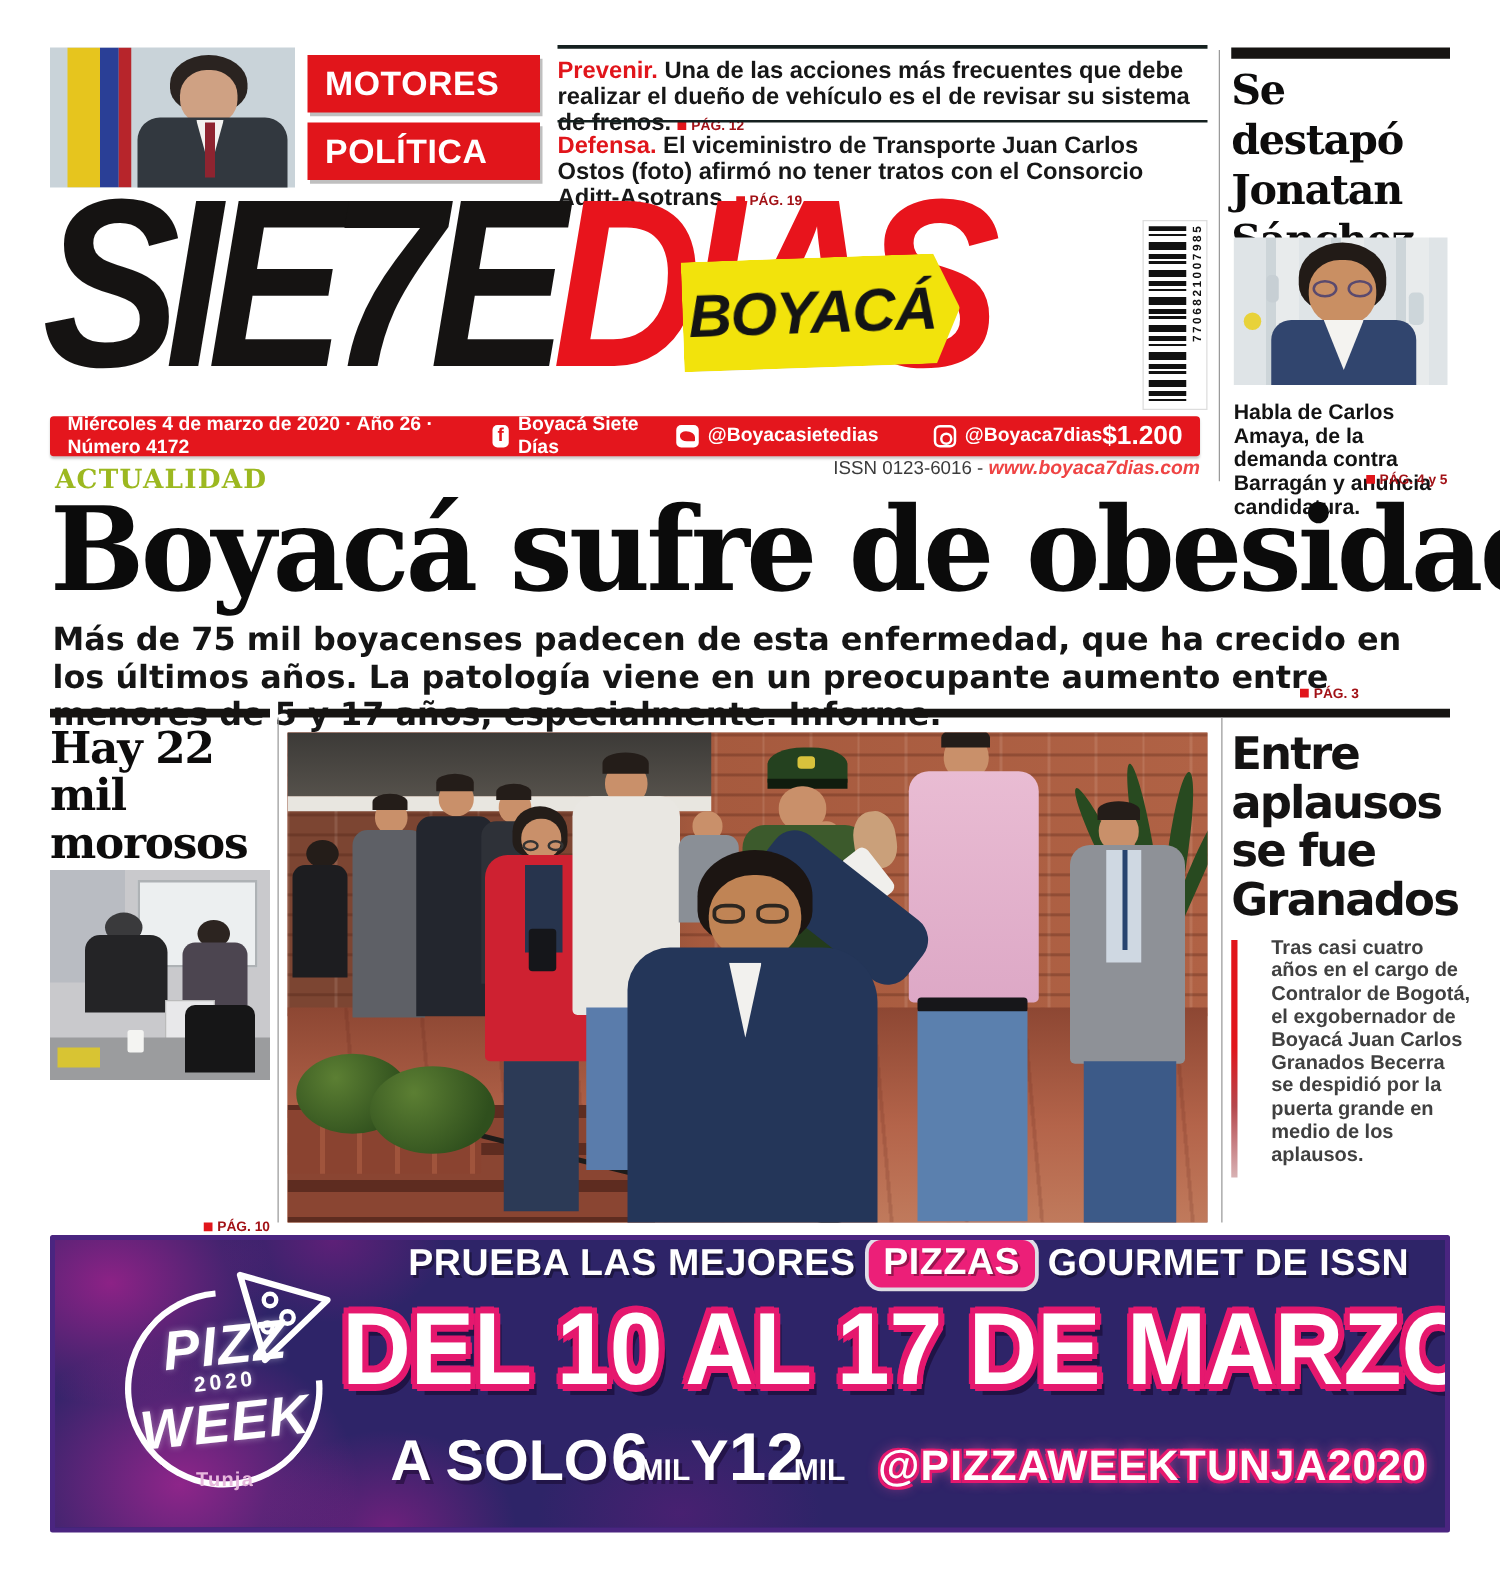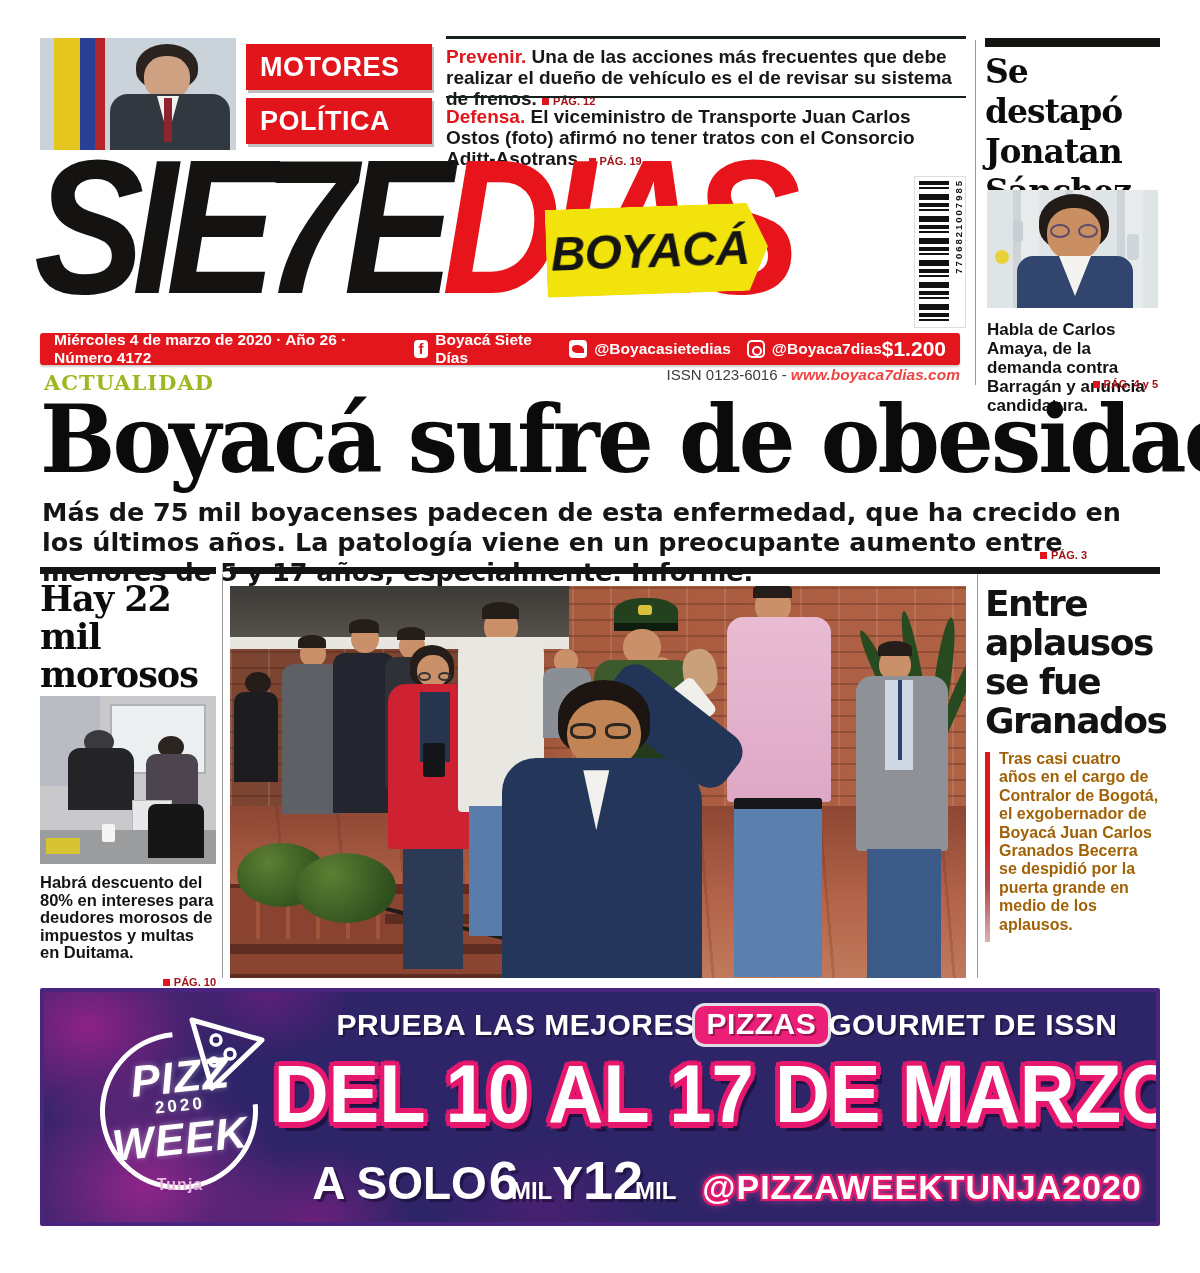--- a/index.html
+++ b/index.html
@@ -121,21 +121,21 @@
   .head { position:absolute; background:#c9906a; border-radius:48%; }
   .hair { position:absolute; background:#241d19; }
   .body { position:absolute; }
 
   
   #rs { left:985px; top:574px; width:175px; height:410px; }
   #rs-head { position:absolute; top:10px; font-weight:bold; font-size:36px; line-height:39px; letter-spacing:-1.5px; color:#141313;
     font-family:"DejaVu Sans","Liberation Sans",sans-serif; }
   #rs-bar { position:absolute; left:0; top:178px; width:5px; height:190px;
     background:linear-gradient(#e1151b 0 45%, #b5484d 70%, #d8b2b4); }
-  #rs-deck { position:absolute; left:14px; top:176px; width:160px; font-weight:bold; font-size:16px; line-height:18.4px; color:#a16207; }
+  #rs-deck { position:absolute; left:32px; top:176px; width:160px; font-weight:bold; font-size:16px; line-height:18.4px; color:#404040; }
 
   
   #ad { left:40px; top:988px; width:1120px; height:238px; border:4px solid #4a2580; border-radius:2px; overflow:hidden;
     background:
       radial-gradient(ellipse 200px 150px at 4% 15%, rgba(191,33,150,.65), transparent 65%),
       radial-gradient(ellipse 230px 190px at 9% 85%, rgba(206,38,160,.6), transparent 62%),
       radial-gradient(ellipse 170px 130px at 24% 100%, rgba(160,30,140,.55), transparent 60%),
       radial-gradient(ellipse 150px 110px at 20% 0%, rgba(140,28,135,.5), transparent 60%),
       radial-gradient(ellipse 190px 120px at 45% 95%, rgba(120,26,130,.35), transparent 60%),
       #2e2468; }
@@ -144,21 +144,21 @@
     border-top-color:transparent; transform:rotate(40deg); }
   .adlogo-txt { position:absolute; width:100%; text-align:center; font-weight:bold; letter-spacing:1px;
     text-shadow:0 0 6px rgba(255,255,255,.4); }
   #adl1 { top:48px; font-size:44px; font-style:italic; transform:rotate(-6deg); }
   #adl-year { top:92px; font-size:17px; letter-spacing:3px; transform:rotate(-6deg); }
   #adl2 { top:110px; font-size:44px; font-style:italic; transform:rotate(-6deg); }
   #adl-city { top:172px; font-size:16px; color:#e7b9dd; text-shadow:none; }
   #ad-slice { position:absolute; right:18px; top:2px; }
 
   #ad-right { position:absolute; left:250px; top:0; width:866px; height:100%; display:flex; flex-direction:column; align-items:center; }
-  #ad-line1 { margin-top:14px; display:flex; align-items:center; color:#fff; font-weight:bold; font-size:30px;
+  #ad-line1 { display:flex; align-items:center; gap:10px; color:#fff; font-weight:bold; font-size:30px;
     letter-spacing:.5px; white-space:nowrap; text-shadow:2px 2px 0 rgba(0,0,0,.35); }
   #ad-pill { background:#ec1f78; border-radius:10px; padding:1px 12px 3px; box-shadow:0 0 0 3px rgba(255,255,255,.85), 2px 3px 0 rgba(0,0,0,.3); }
   #ad-line2 { margin-top:6px; color:#fff; font-weight:bold; font-size:76px; letter-spacing:0; white-space:nowrap;
     transform:scaleY(1.08);
     text-shadow:-4px -4px 0 #e5186e, 4px -4px 0 #e5186e, -4px 4px 0 #e5186e, 4px 4px 0 #e5186e,
                 0 -5px 0 #e5186e, 0 5px 0 #e5186e, -5px 0 0 #e5186e, 5px 0 0 #e5186e, 6px 8px 0 rgba(20,5,40,.55); }
   #ad-line3 { margin-top:12px; display:flex; align-items:baseline; color:#fff; font-weight:bold; white-space:nowrap;
     text-shadow:3px 3px 0 rgba(20,5,40,.5); }
   .big3 { font-size:46px; } .num3 { font-size:54px; } .mil { font-size:24px; }
   #ad-handle { margin-left:26px; font-size:34px; letter-spacing:1px;
@@ -234,21 +234,21 @@
   <div id="infobar" class="abs">
     <span>Miércoles 4 de marzo de 2020 · Año 26 · Número 4172</span>
     <span class="grp" style="margin-left:38px;">
       <span class="sicon fb">f</span>
       <span>Boyacá Siete Días</span>
     </span>
     <span class="grp" style="margin-left:26px;">
       <span class="sicon tw"></span>
       <span>@Boyacasietedias</span>
     </span>
-    <span class="grp" style="margin-left:16px;">
+    <span class="grp" style="margin-left:44px;">
       <span class="sicon ig"></span>
       <span>@Boyaca7dias</span>
     </span>
     <span id="price">$1.200</span>
   </div>
 
   <div id="issnline" class="abs">
     <span>ISSN 0123-6016 - </span><b>www.boyaca7dias.com</b>
   </div>
 
@@ -270,21 +270,20 @@
       <div class="abs" style="left:44px;top:34px;width:30px;height:24px;background:#3a3a3c;border-radius:50%;"></div>
       <div class="abs" style="left:28px;top:52px;width:66px;height:62px;background:#242426;border-radius:12px 14px 0 0;"></div>
       <div class="abs" style="left:118px;top:40px;width:26px;height:22px;background:#2c2420;border-radius:50%;"></div>
       <div class="abs" style="left:106px;top:58px;width:52px;height:64px;background:#4c4550;border-radius:10px 10px 0 0;"></div>
       <div class="abs" style="left:92px;top:104px;width:40px;height:36px;background:#e8e8ea;border:1px solid #bbb;"></div>
       <div class="abs" style="left:0;bottom:0;width:176px;height:34px;background:#9b9c9e;"></div>
       <div class="abs" style="left:108px;bottom:6px;width:56px;height:54px;background:#161617;border-radius:8px 8px 0 0;"></div>
       <div class="abs" style="left:62px;bottom:22px;width:13px;height:18px;background:#f4f4f2;border-radius:2px;"></div>
       <div class="abs" style="left:6px;bottom:10px;width:34px;height:16px;background:#d8c433;"></div>
     </div>
-    <div id="ls-deck">Habrá descuento del 80% en intereses para deudores morosos de impuestos y multas en Duitama.</div>
     <div id="ls-pag" class="pagref">PÁG. 10</div>
   </div>
 
   <div id="scene" class="abs">
     <div class="abs wall"></div>
     <div class="abs canopy"></div>
     <div class="abs canopy-edge"></div>
     <div class="abs ground"></div>
     <div class="abs steps"></div>
     <div class="abs rail"></div>

